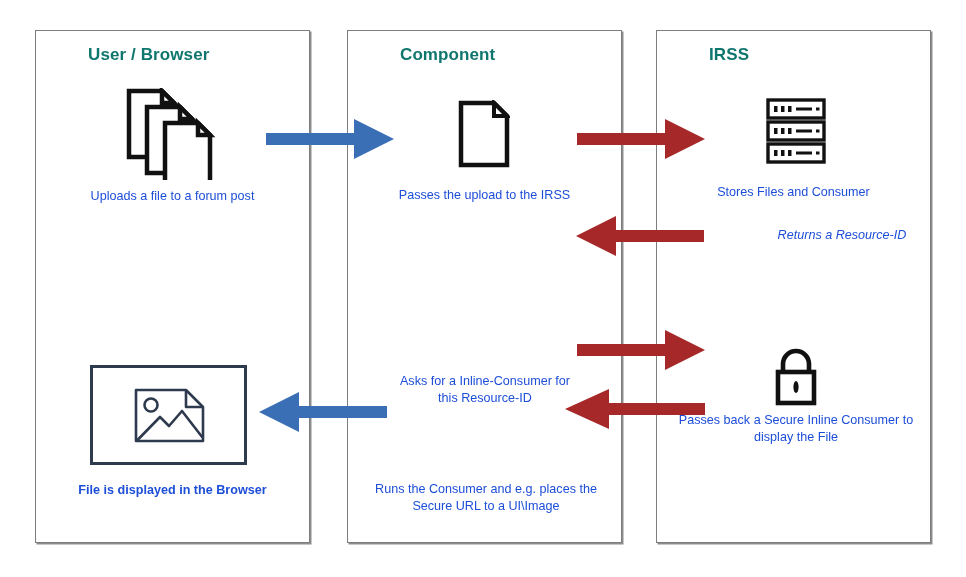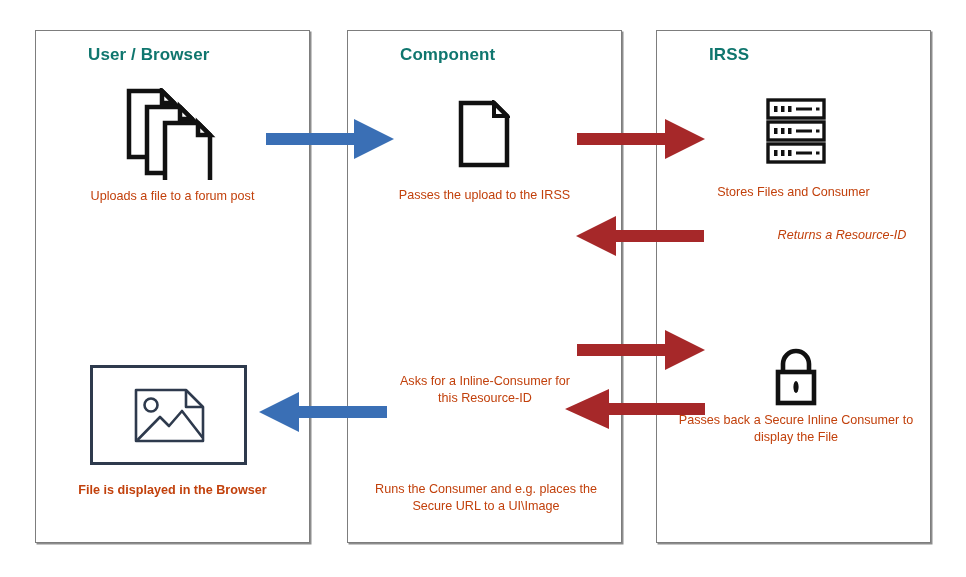--- a/index.html
+++ b/index.html
@@ -37,21 +37,21 @@
     color: #0f766e;
     letter-spacing: 0.1px;
     white-space: nowrap;
     margin-left: 36px;
   }
 
   
   .caption {
     position: absolute;
     font-size: 12.6px;
-    color: #c2410c;
+    color: #1d4ed8;
     line-height: 1.32;
     text-align: center;
     white-space: pre-line;
   }
 
   
   .icon-box {
     position: absolute;
   }
   .icon-box svg { display: block; }

